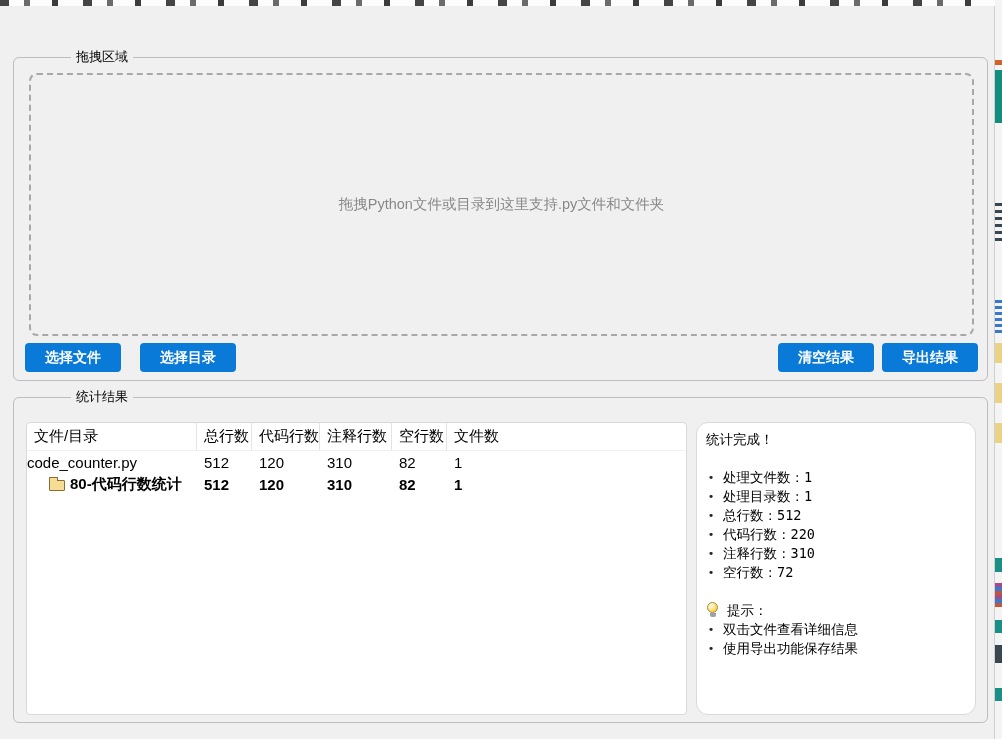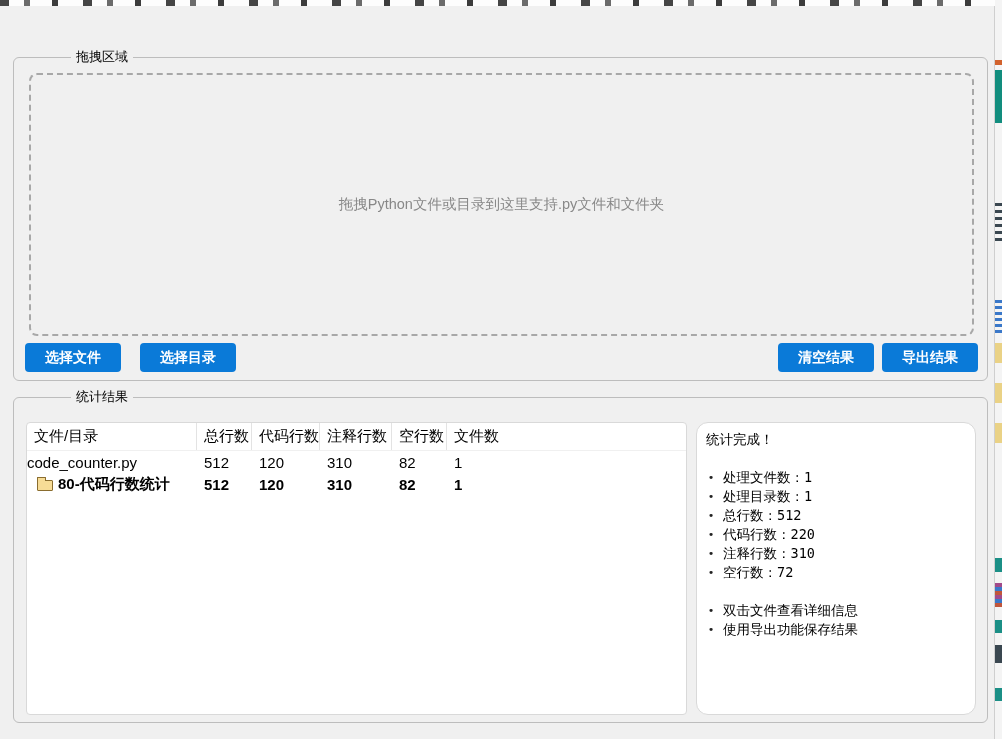--- a/index.html
+++ b/index.html
@@ -78,21 +78,21 @@
   .tree { position:absolute; left:12px; top:24px; width:661px; height:293px;
     background:#fff; border:1px solid #d9d9d9; border-radius:4px; overflow:hidden; font-size:15px; }
   .tree-grid-row { display:grid; grid-template-columns:170px 55px 68px 72px 55px 60px 1fr; align-items:center; }
   .tree-header { height:28px; border-bottom:1px solid #f0f0f0; }
   .tree-header .hcell { height:100%; display:flex; align-items:center; padding-left:7px; }
   .tree-header .hcell.sep { border-right:1px solid #e3e3e3; }
   .tree-row { height:22px; cursor:default; }
   .tree-row .cell { padding-left:7px; white-space:nowrap; }
   .tree-row.bold { font-weight:bold; }
   .name-plain { white-space:nowrap; }
-  .name-folder { padding-left:10px; display:flex; align-items:center; gap:5px; white-space:nowrap; }
+  .name-folder { padding-left:22px; display:flex; align-items:center; gap:5px; white-space:nowrap; }
   .folder-icon { position:relative; width:16px; height:11px; flex:0 0 16px;
     background:#f7dc96; border:1px solid #8a6d2f; border-radius:1px; margin-top:2px; }
   .folder-icon::before { content:""; position:absolute; left:-1px; top:-4px; width:7px; height:3px;
     background:#f7dc96; border:1px solid #8a6d2f; border-bottom:none; border-radius:1px 1px 0 0; }
 
   
   .summary { position:absolute; left:682px; top:24px; width:280px; height:293px;
     background:#fff; border:1px solid #d9d9d9; border-radius:12px; padding:7px 9px;
     font-family:"DejaVu Sans Mono", monospace; font-size:13.5px; line-height:19px; overflow:hidden; }
   .sline { display:flex; align-items:center; gap:7px; min-height:19px; }
@@ -217,20 +217,27 @@
         <span>注释行数：310</span>
       </div>
       <div class="sline">
         <span class="bullet">•</span>
         <span>空行数：72</span>
       </div>
 
       <div class="blank-line"></div>
 
       <div class="sline">
+        <span class="bulb-icon">
+            <span class="globe"></span>
+            <span class="base"></span>
+          </span>
+        <span>提示：</span>
+      </div>
+      <div class="sline">
         <span class="bullet">•</span>
         <span>双击文件查看详细信息</span>
       </div>
       <div class="sline">
         <span class="bullet">•</span>
         <span>使用导出功能保存结果</span>
       </div>
     </div>
   </div>
 </div>

